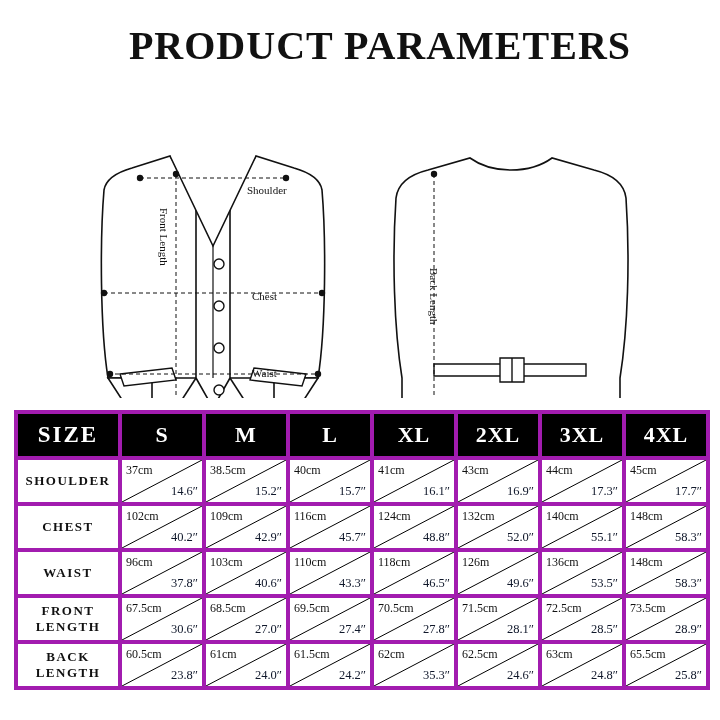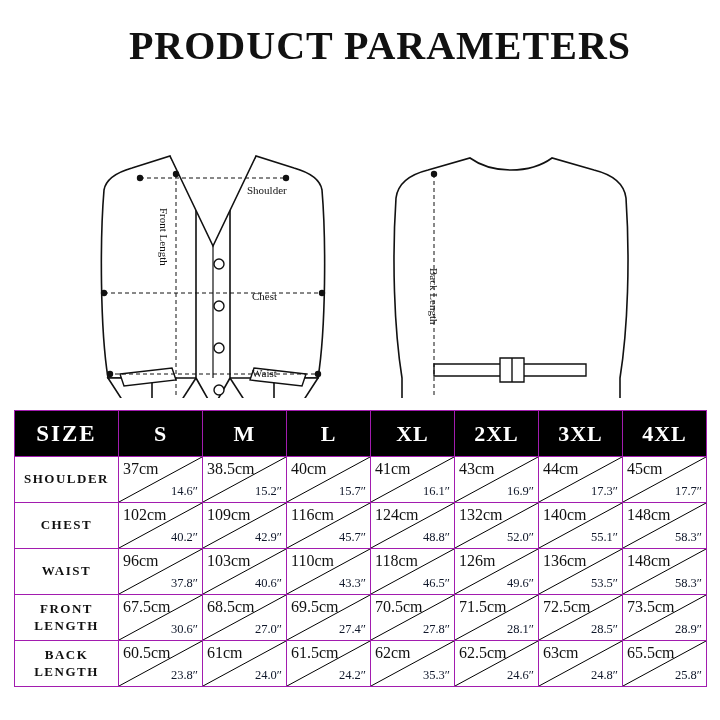--- a/index.html
+++ b/index.html
@@ -42,21 +42,21 @@
     position: absolute;
     left: 14px; top: 410px;
     width: 692px;
   }
   table.params {
     border-collapse: collapse;
     width: 692px;
     table-layout: fixed;
   }
   table.params td, table.params th {
-    border: 1px solid #a21caf;
+    border: 4px solid #a21caf;
     padding: 0;
     vertical-align: middle;
     margin-left: 16px;
   }
   thead td, thead th {
     background: #000;
     color: #fff;
     height: 46px;
     text-align: center;
     font-family: "Liberation Serif", serif;
@@ -81,21 +81,21 @@
   }
   tbody td.val {
     position: relative;
     height: 46px;
     overflow: hidden;
   }
   .cm {
     position: absolute;
     left: 4px; top: 3px;
     font-family: "Liberation Serif", serif;
-    font-size: 16px;
+    font-size: 12px;
     color: #111;
   }
   .inch {
     position: absolute;
     right: 4px; bottom: 3px;
     font-family: "Liberation Serif", serif;
     font-size: 12.5px;
     color: #0f172a;
   }
   .slash {

